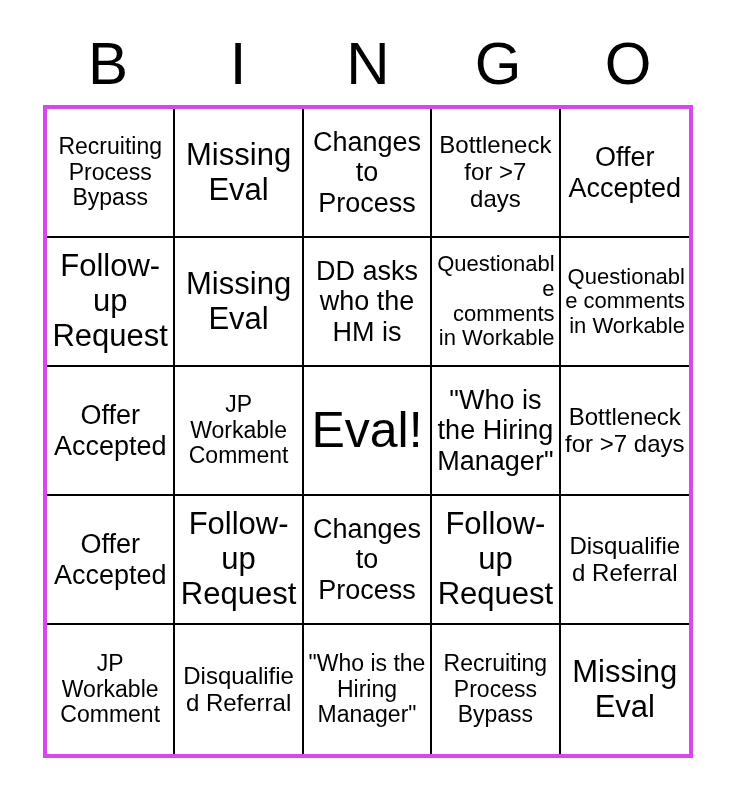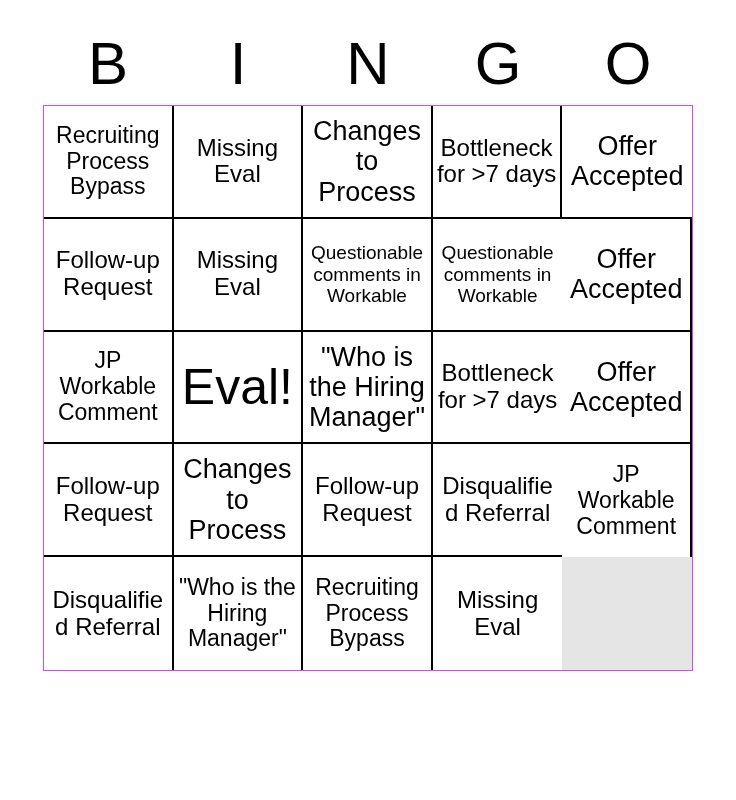--- a/index.html
+++ b/index.html
@@ -43,27 +43,27 @@
     color: #000000;
     -webkit-font-smoothing: antialiased;
   }
 
   
   #bingo-grid {
     position: absolute;
     left: 43px;
     top: 105px;
     width: 650px;
-    height: 566px;
+    height: 653px;
     box-sizing: border-box;
-    border: 1px solid #d946ef;
+    border: 4px solid #d946ef;
     display: grid;
     grid-template-columns: repeat(5, 1fr);
     grid-template-rows: repeat(5, 1fr);
-    background: #e5e5e5;
+    background: #f0abfc;
   }
 
   .bingo-cell {
     box-sizing: border-box;
     border-right: 2px solid #000000;
     border-bottom: 2px solid #000000;
     display: flex;
     align-items: center;
     justify-content: center;
     text-align: center;
@@ -78,25 +78,25 @@
   .cell-text {
     display: block;
     width: 100%;
     line-height: 1.12;
     font-weight: 400;
     color: #000000;
     word-wrap: break-word;
   }
 
   
-  .fs-xs   { font-size: 19px; }
+  .fs-xs   { font-size: 22px; text-align: right; }
   .fs-s    { font-size: 24px; }
   .fs-m    { font-size: 23px; }
   .fs-l    { font-size: 27px; }
-  .fs-xl   { font-size: 24px; }
+  .fs-xl   { font-size: 31px; }
   .fs-free { font-size: 50px; line-height: 1.05; }
 </style>
 </head>
 <body>
 
 <div id="bingo-card">
 
   <div id="bingo-header">
     <div class="hdr-letter">B</div>
     <div class="hdr-letter">I</div>
@@ -121,20 +121,23 @@
     </div>
     <div class="bingo-cell row-1 col-5">
       <span class="cell-text fs-l">Offer Accepted</span>
     </div>
 
     <div class="bingo-cell row-2 col-1">
       <span class="cell-text fs-xl">Follow-up Request</span>
     </div>
     <div class="bingo-cell row-2 col-2">
       <span class="cell-text fs-xl">Missing Eval</span>
+    </div>
+    <div class="bingo-cell row-2 col-3">
+      <span class="cell-text fs-l">DD asks who the HM is</span>
     </div>
     <div class="bingo-cell row-2 col-4">
       <span class="cell-text fs-xs">Questionable comments in Workable</span>
     </div>
     <div class="bingo-cell row-2 col-5">
       <span class="cell-text fs-xs">Questionable comments in Workable</span>
     </div>
 
     <div class="bingo-cell row-3 col-1">
       <span class="cell-text fs-l">Offer Accepted</span>

